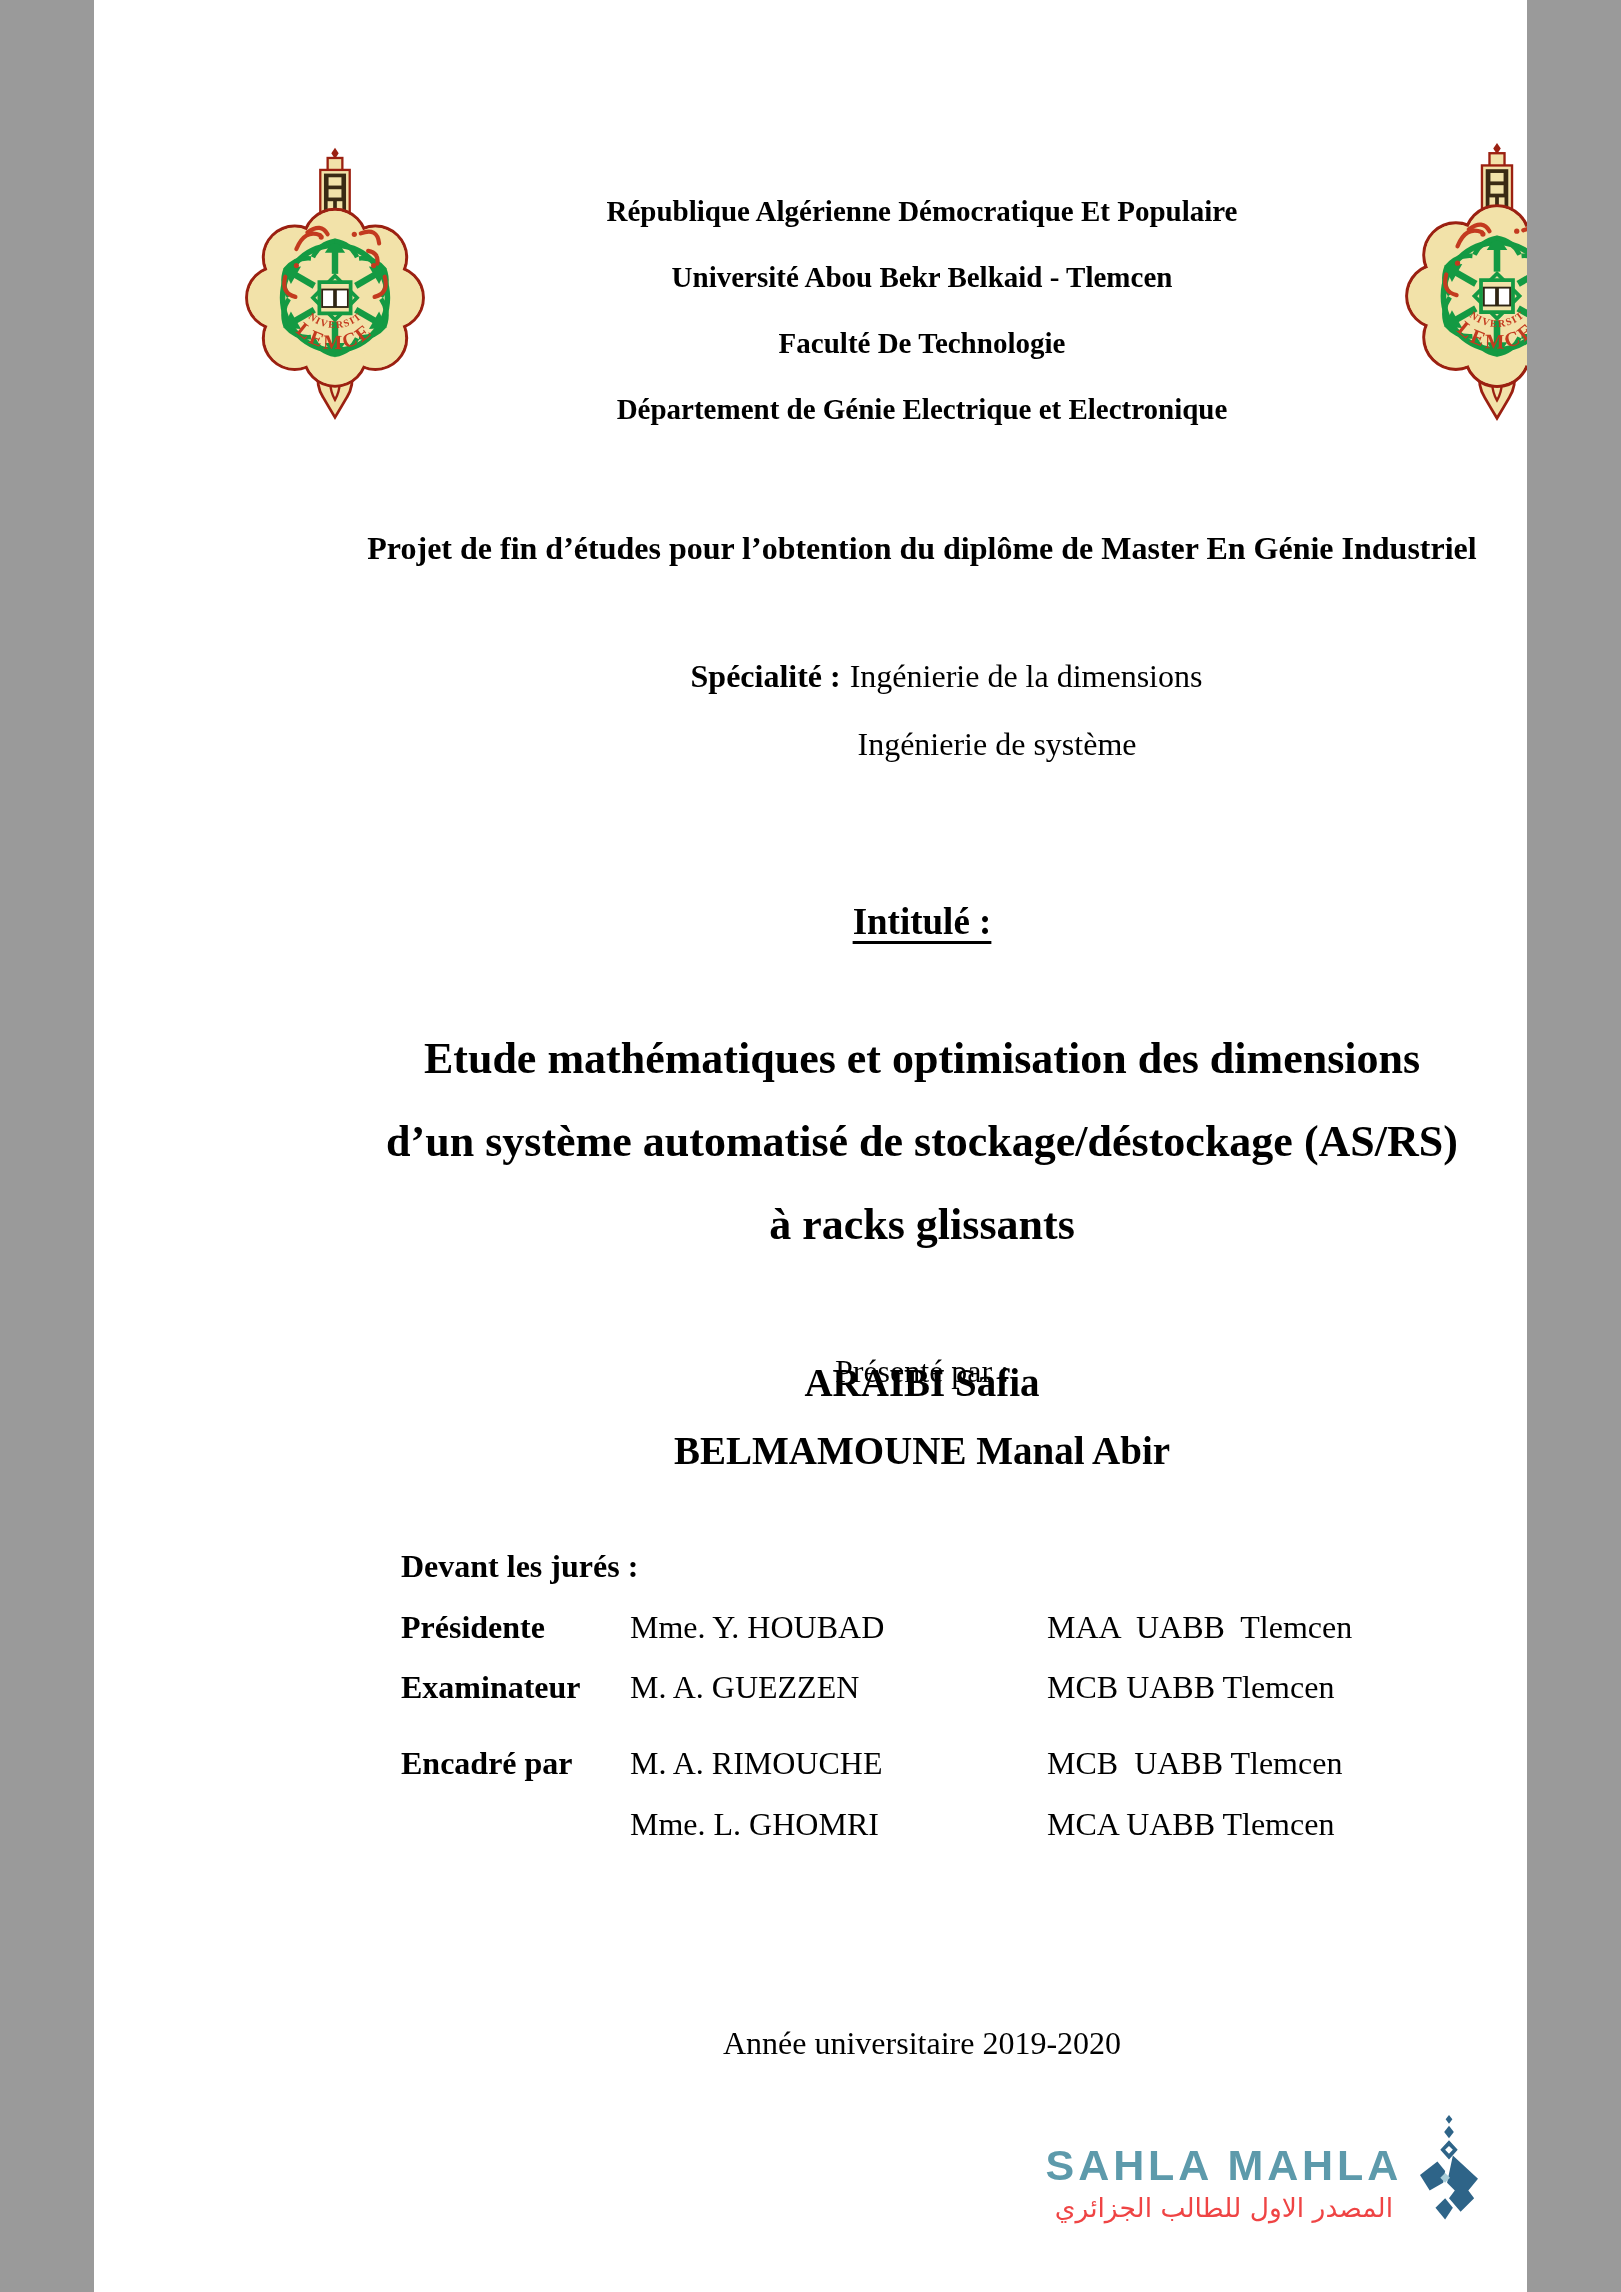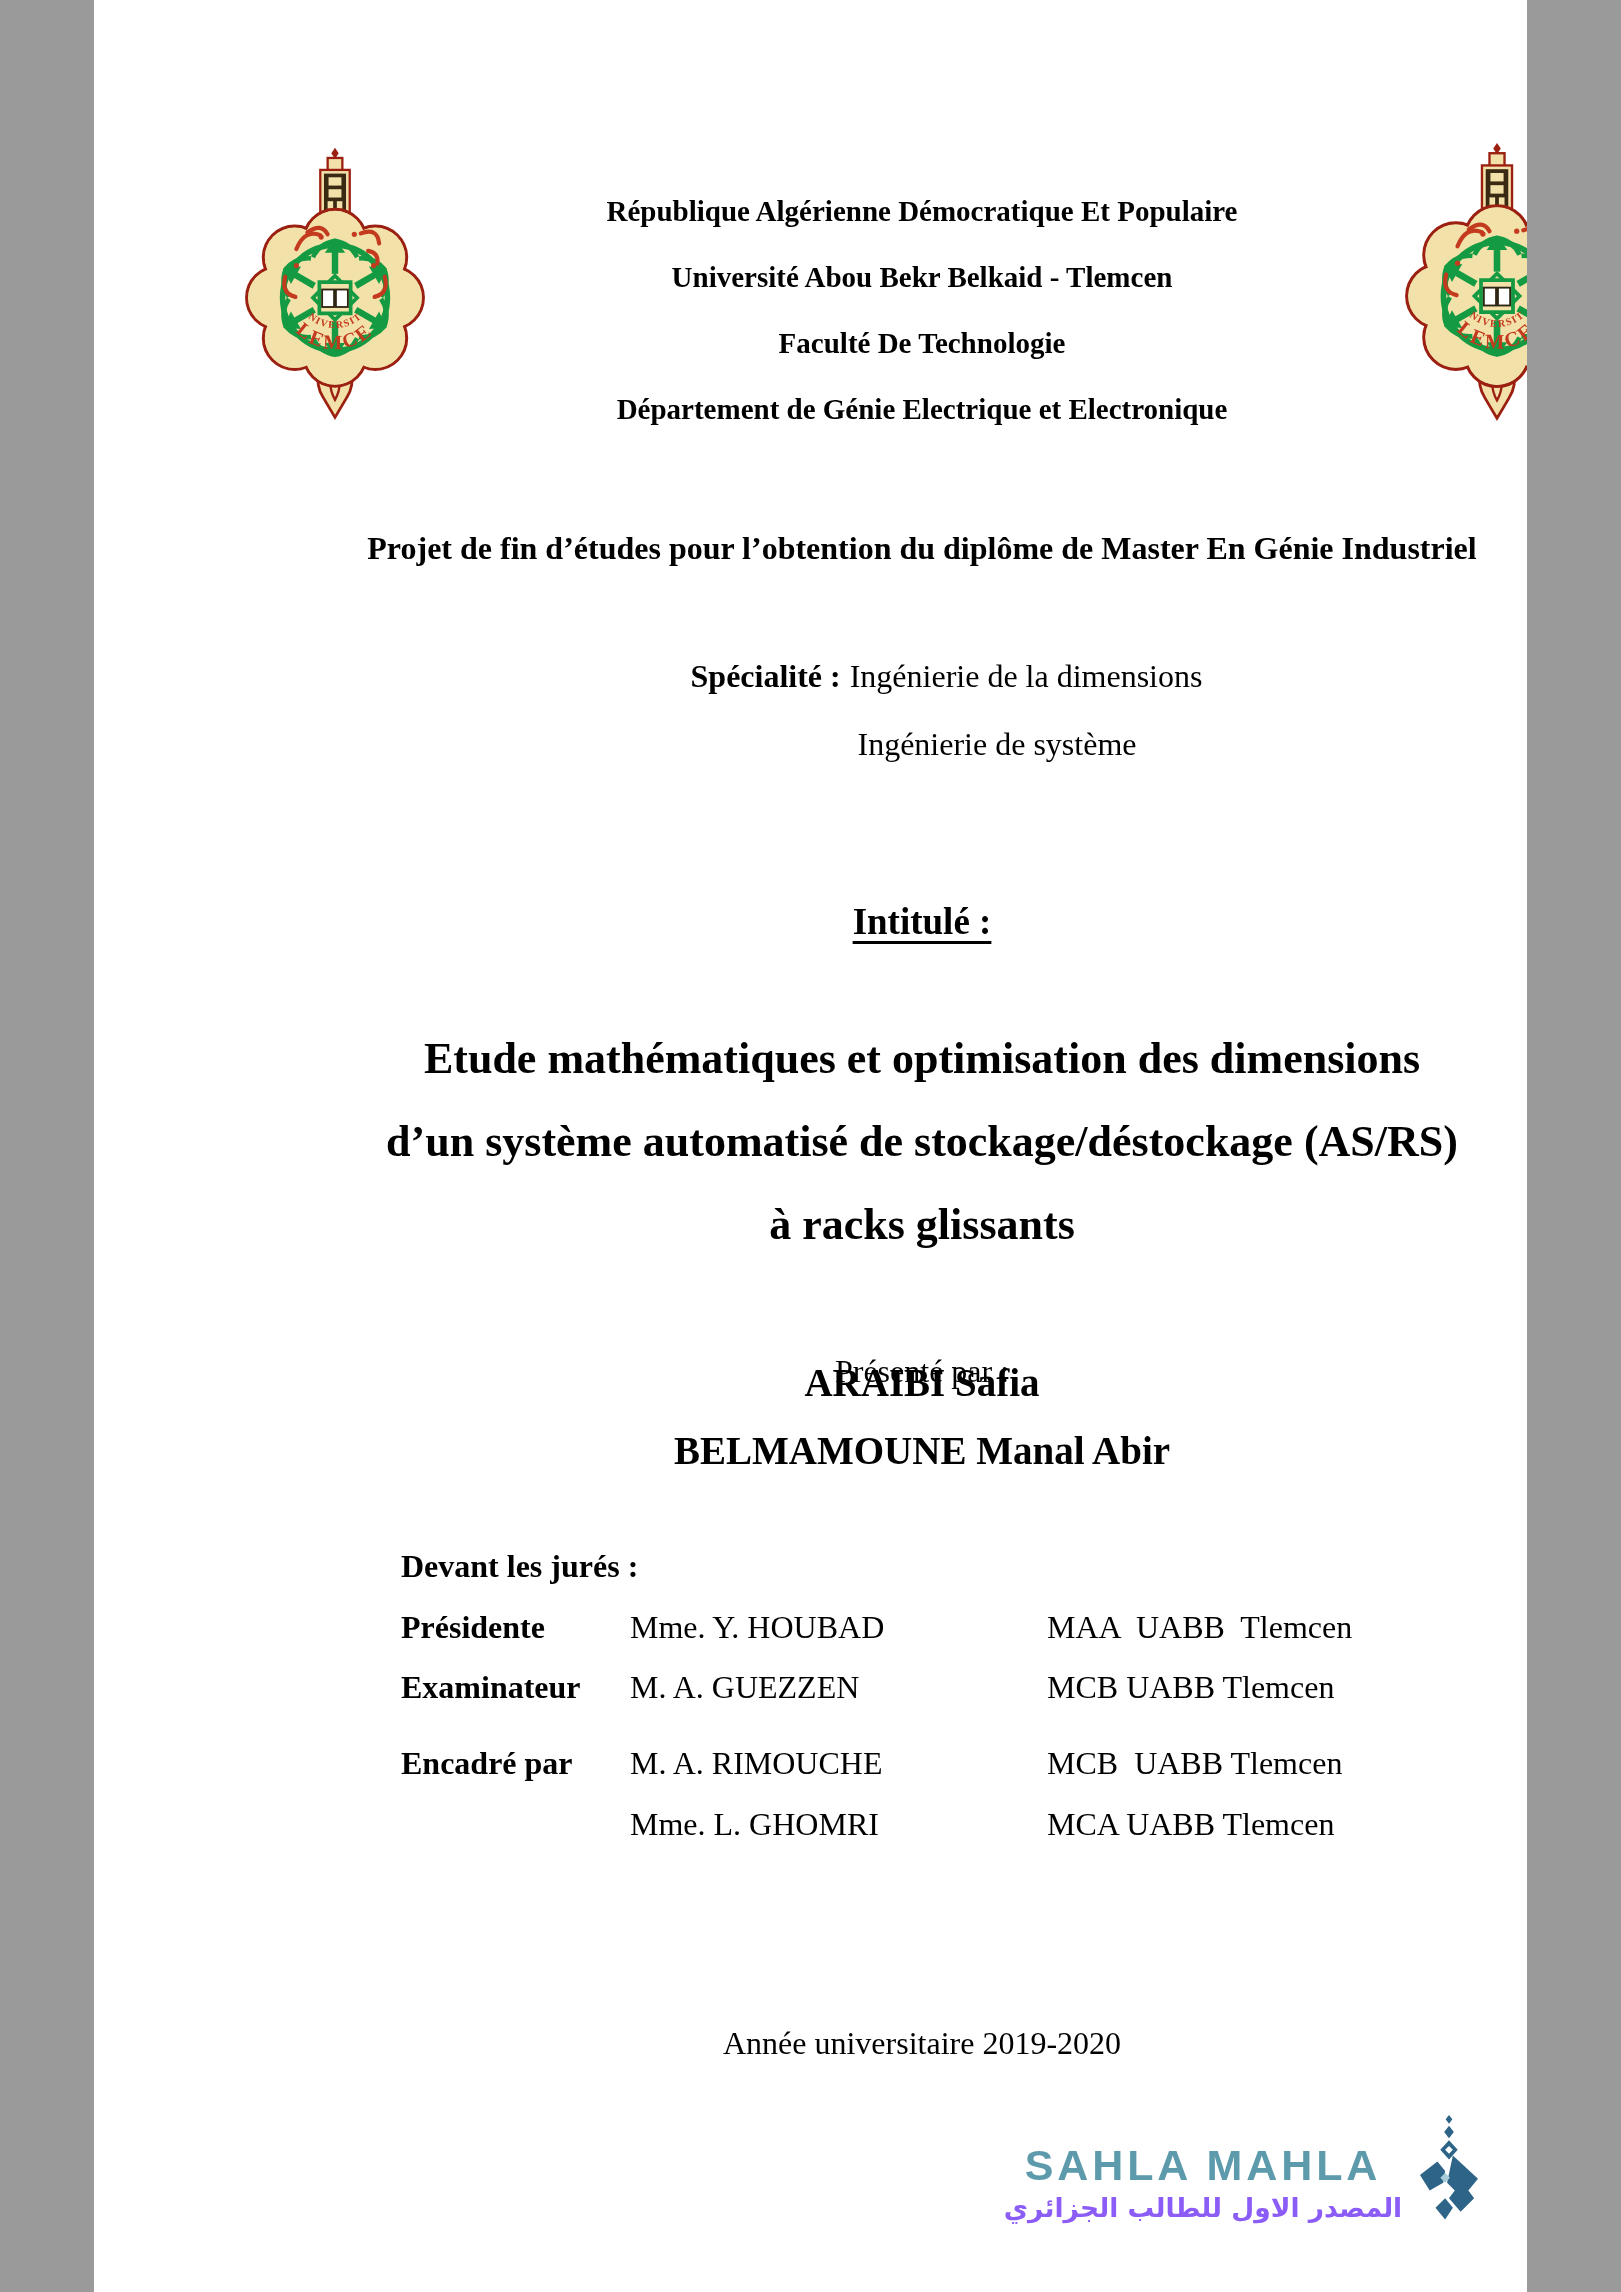--- a/index.html
+++ b/index.html
@@ -73,26 +73,25 @@
   .fb-name{
     font-size:43px;font-weight:bold;
     letter-spacing:3.9px;
     color:#5d9aab;
     line-height:47px;
     margin-top:27.4px;
     white-space:nowrap;
   }
   .fb-tagline{
     font-size:26.5px;
-    color:#8b5cf6;
+    color:#ef4444;
     direction:rtl;
     line-height:33px;
     margin-top:2px;
     font-family:"DejaVu Sans", sans-serif;
-    font-weight:bold;
   }
   .fb-emblem{width:78px;height:116px;margin-left:7.8px;flex:none;}
   .fb-emblem svg{width:100%;height:100%;display:block;}
 </style>
 </head>
 <body>
 
 <div class="page">
 
   <svg width="0" height="0" style="position:absolute">

